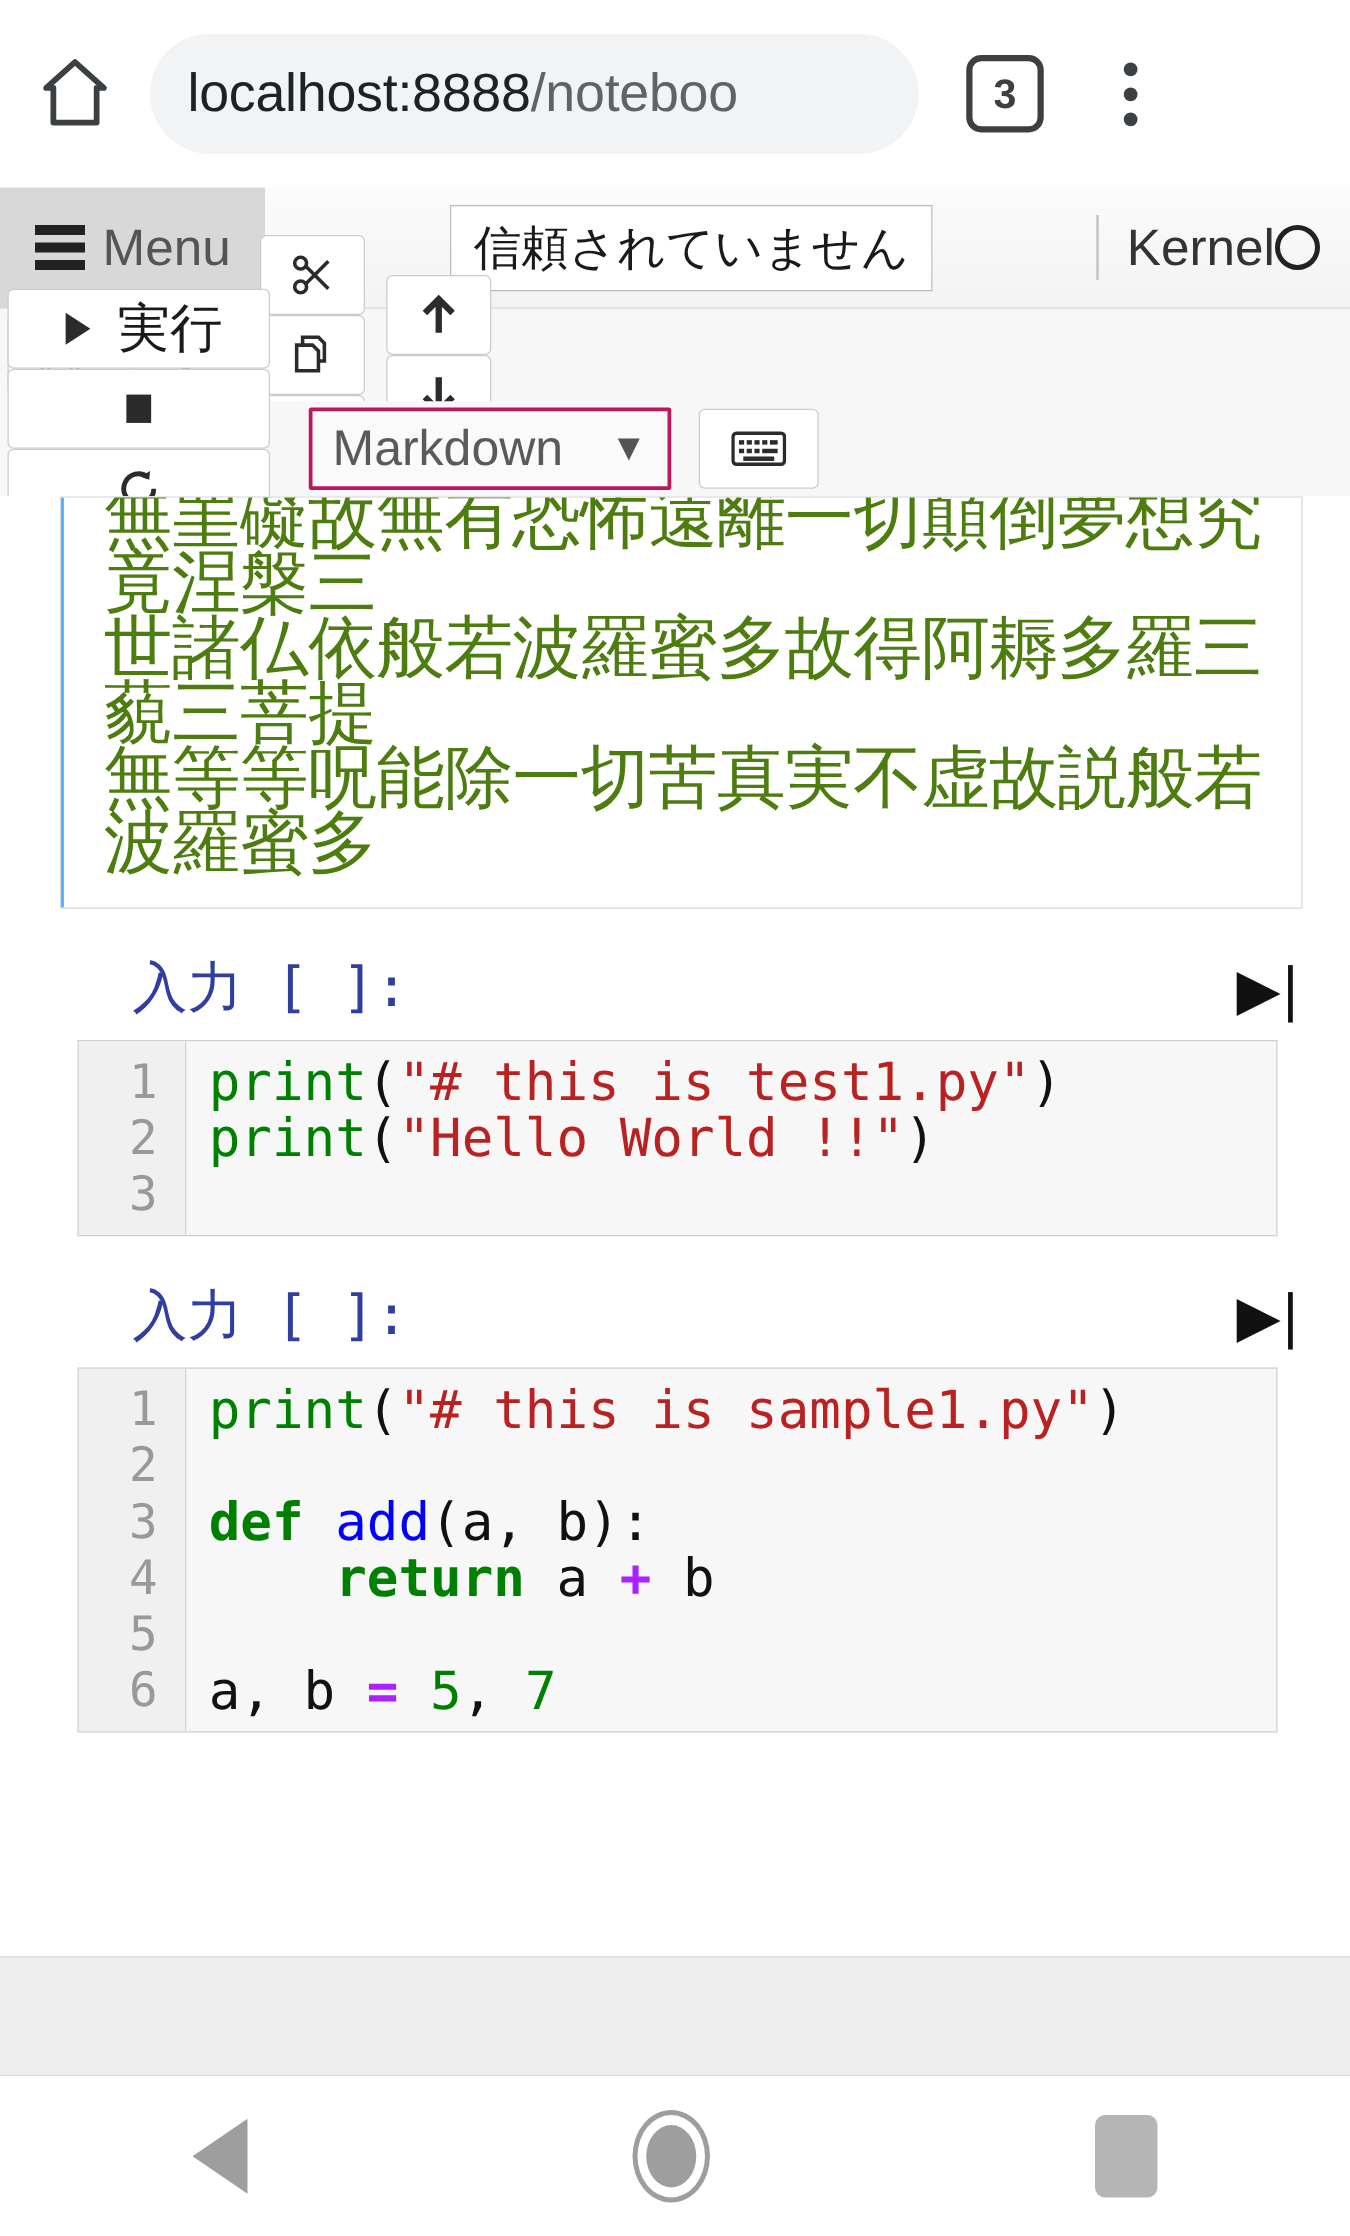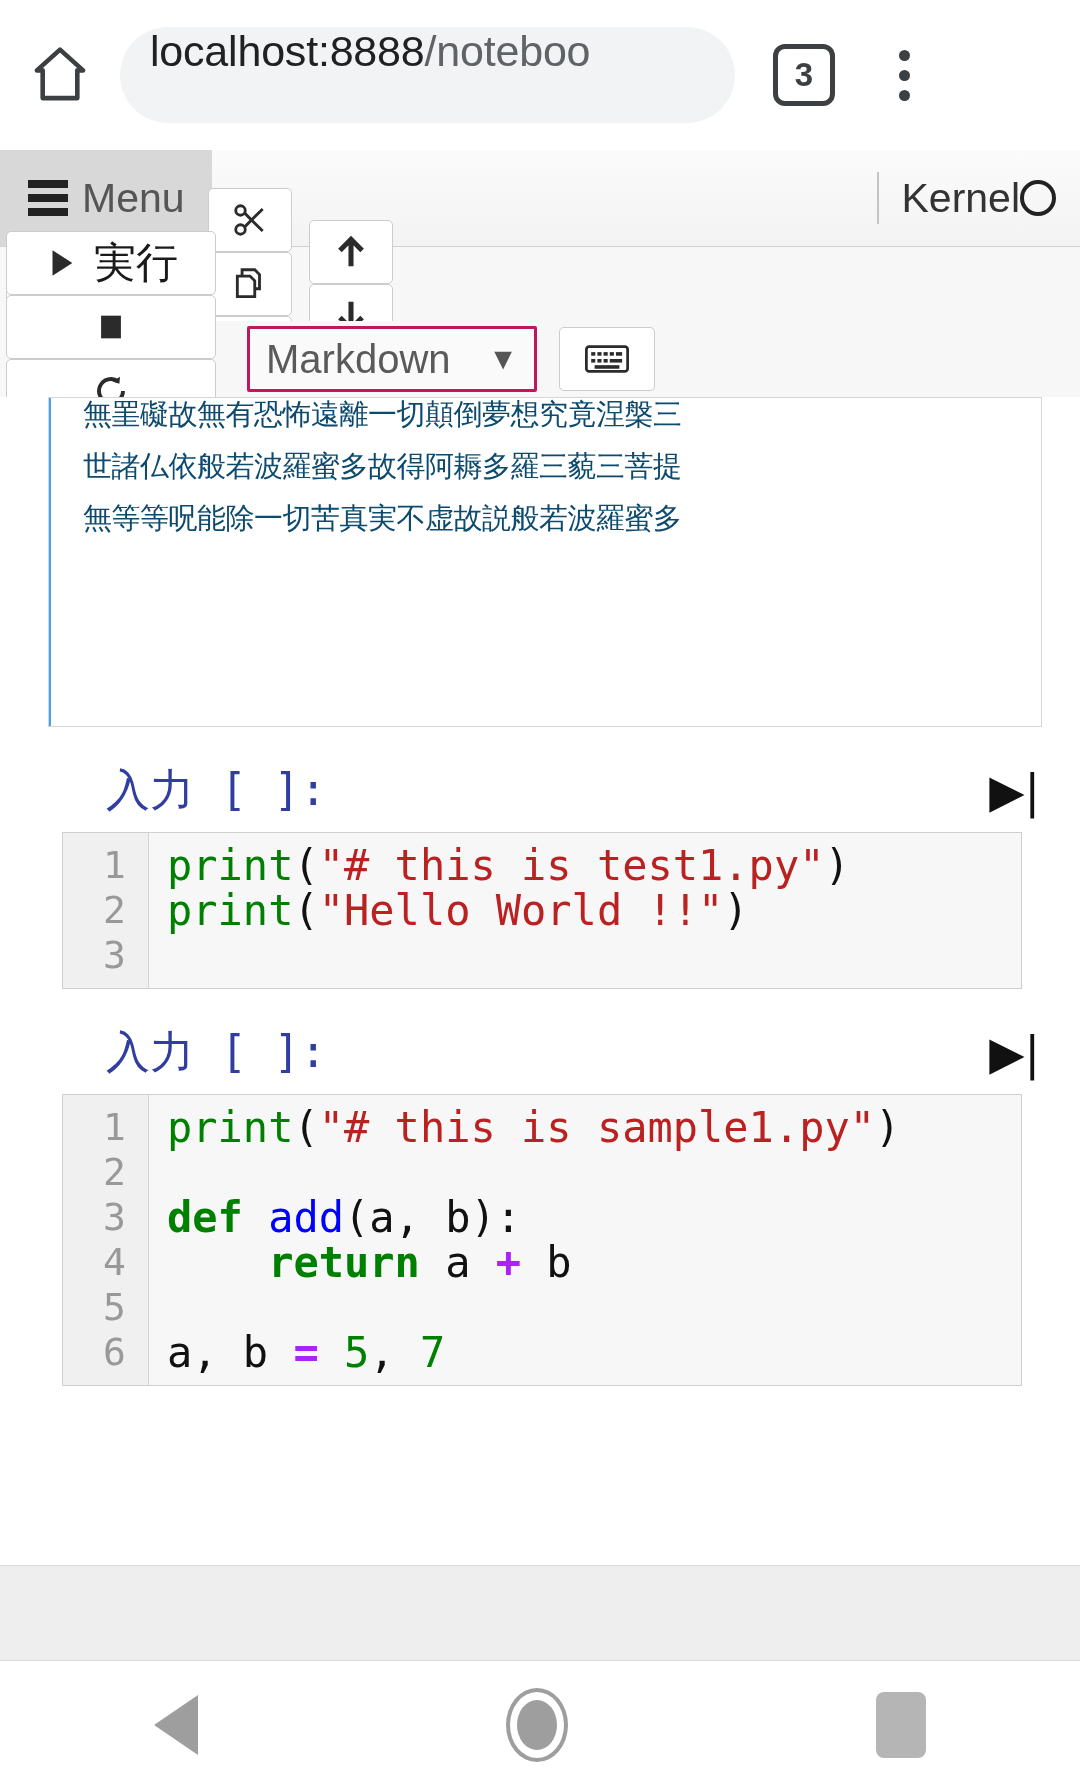--- a/index.html
+++ b/index.html
@@ -13,21 +13,21 @@
 
   
   .browser-bar {
     position: absolute; top: 0; left: 0; width: 1080px; height: 150px;
     background: #ffffff; display: flex; align-items: center;
   }
   .home-btn { width: 120px; display:flex; align-items:center; justify-content:center; }
   .home-icon { width: 56px; height: 60px; }
   .urlbar {
     flex: 0 0 auto; width: 615px; height: 96px; background: #f1f3f4;
-    border-radius: 48px; display: flex; align-items: flex-start;
+    border-radius: 48px; display: flex; align-items: center;
     padding: 0 30px; overflow: hidden;
   }
   .url-text {
     font-size: 43px; color: #202124; white-space: nowrap;
     font-family: "Liberation Sans", sans-serif; letter-spacing: -0.2px;
   }
   .url-text .host { color: #202124; }
   .url-text .path { color: #5f6368; }
   .tabcount {
     margin-left: 38px; width: 62px; height: 62px; border: 5px solid #3c4043;
@@ -94,21 +94,21 @@
   }
   .md-cell {
     position: relative; margin: 0 38px 0 48px; border: 1px solid #d6d6d6;
     background: #fff; padding: 6px 26px 30px 34px; height: 330px; overflow: hidden;
   }
   .md-cell::before {
     content: ""; position: absolute; left: -7px; top: 0; bottom: 0;
     width: 9px; background: #42a5f5;
   }
   .md-text {
-    font-size: 29px; line-height: 52px; color: #0c4a6e;
+    font-size: 55px; line-height: 52px; color: #4d7c0f;
     font-family: "DejaVu Sans", sans-serif; word-break: break-all;
     margin-top: -16px; letter-spacing: -0.5px;
   }
 
   .cell-block { margin-top: 34px; }
   .prompt {
     font-family: "DejaVu Sans Mono", monospace; font-size: 44px; color: #303f9f;
     padding-left: 106px; display: flex; align-items: center;
   }
   .prompt .run-arrow {
@@ -181,20 +181,21 @@
 
   <div class="jp-header">
     <div class="menu-btn">
       <div class="hamburger">
         <i></i>
           <i></i>
           <i></i>
       </div>
       <div class="menu-label">Menu</div>
     </div>
+    <div class="trust-box">信頼されていません</div>
     <div class="kernel-area">
       <div class="kernel-sep"></div>
       <div class="kernel-label">Kernel</div>
       <div class="kernel-circle"></div>
     </div>
   </div>
 
   <div class="toolbar row1">
     <div class="tb-group">
       <div class="tb-btn">

